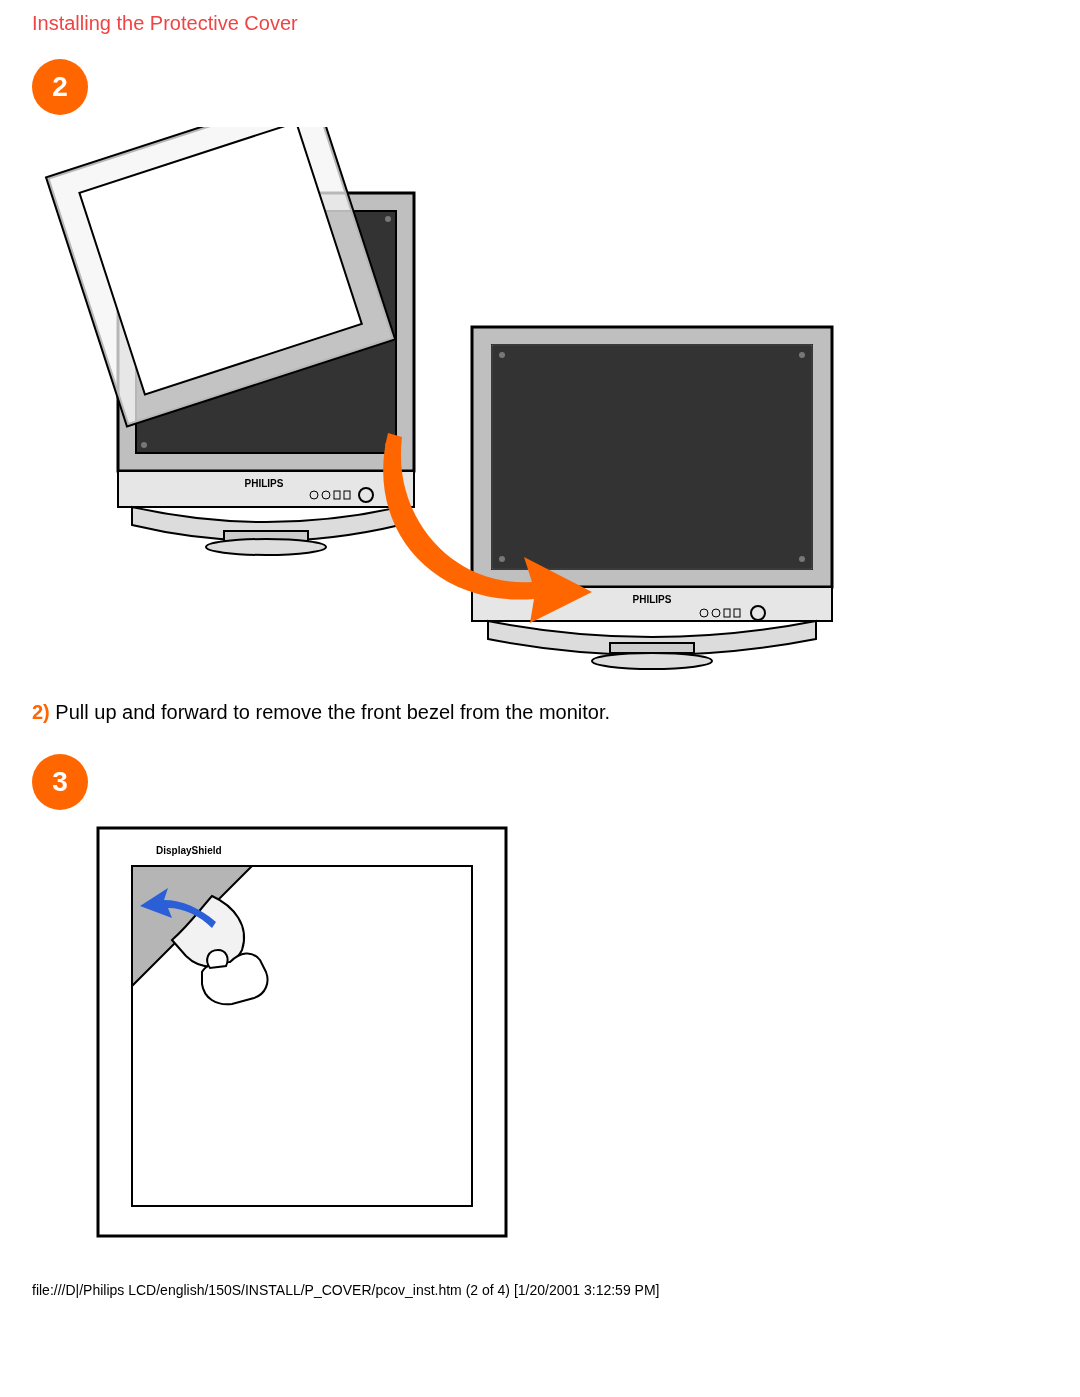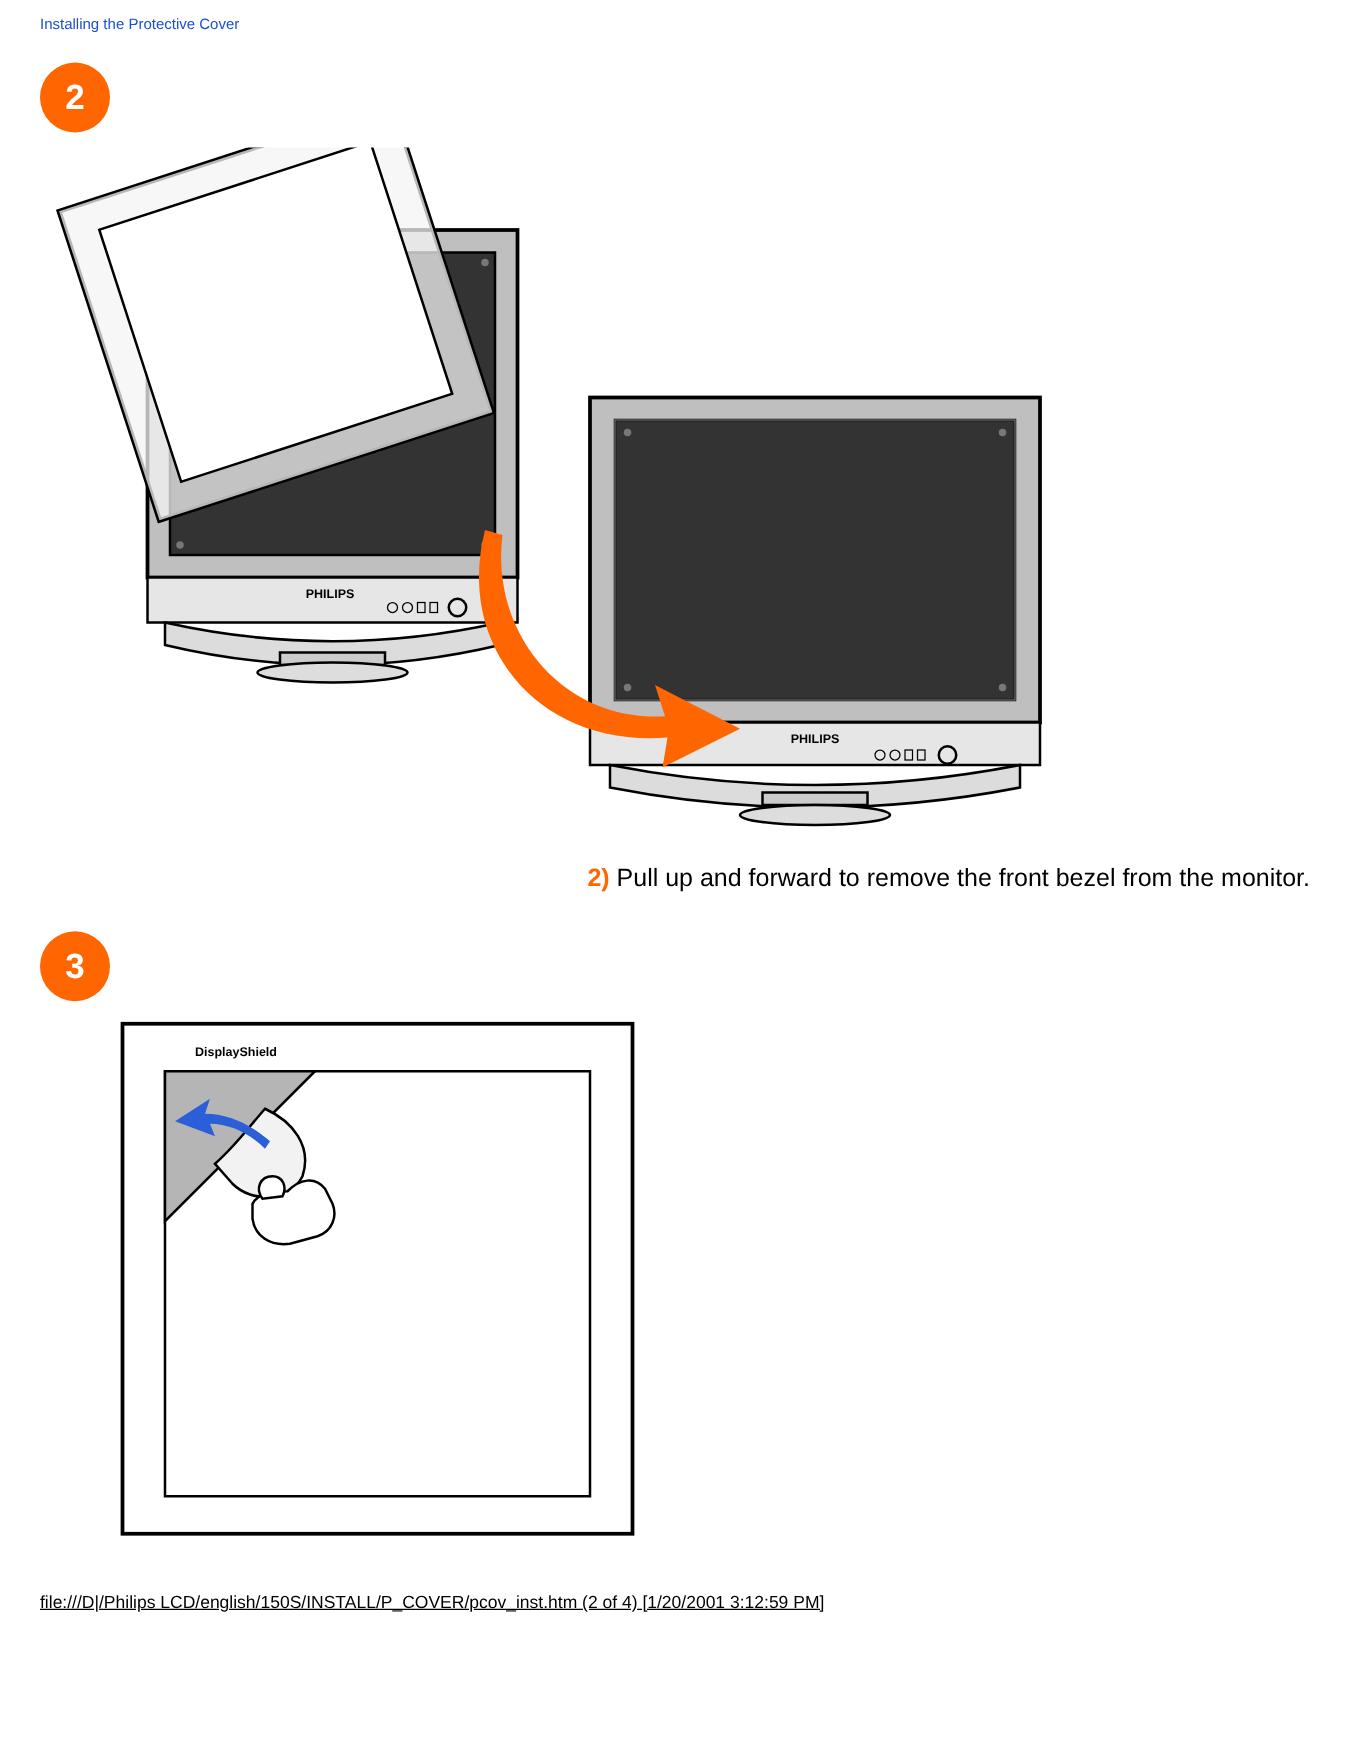--- a/index.html
+++ b/index.html
@@ -8,22 +8,22 @@
     width: 1080px;
     font-family: Arial, Helvetica, sans-serif;
     color: #000;
     background: #fff;
   }
   .page {
     padding: 12px 32px 24px 32px;
     box-sizing: border-box;
   }
   .header-line {
-    font-size: 12px;
-    color: #1d4ed8;
+    font-size: 20px;
+    color: #ef4444;
     margin-bottom: 24px;
   }
   .step-badge {
     width: 56px;
     height: 56px;
     border-radius: 50%;
     background: #ff6600;
     color: #fff;
     font-size: 28px;
     font-weight: bold;
@@ -51,21 +51,20 @@
   }
   .arrow-svg {
     position: absolute;
     left: 350px;
     top: 300px;
   }
   .step-text {
     font-size: 20px;
     line-height: 1.35;
     margin: 12px 0 28px 0;
-    text-align: right;
   }
   .step-text .num {
     color: #ff6600;
     font-weight: bold;
   }
   .row-figs-3 {
     position: relative;
     width: 100%;
     height: 440px;
     text-decoration: underline;
@@ -84,21 +83,20 @@
     line-height: 1.35;
   }
   .side-text .num {
     color: #ff6600;
     font-weight: bold;
   }
   .footer-line {
     font-size: 14px;
     color: #000;
     margin-top: 20px;
-    text-decoration: underline;
   }
 </style>
 </head>
 <body>
 
 <div class="page">
 
   <div class="header-line">Installing the Protective Cover</div>
 
   <div class="step-badge">2</div>

